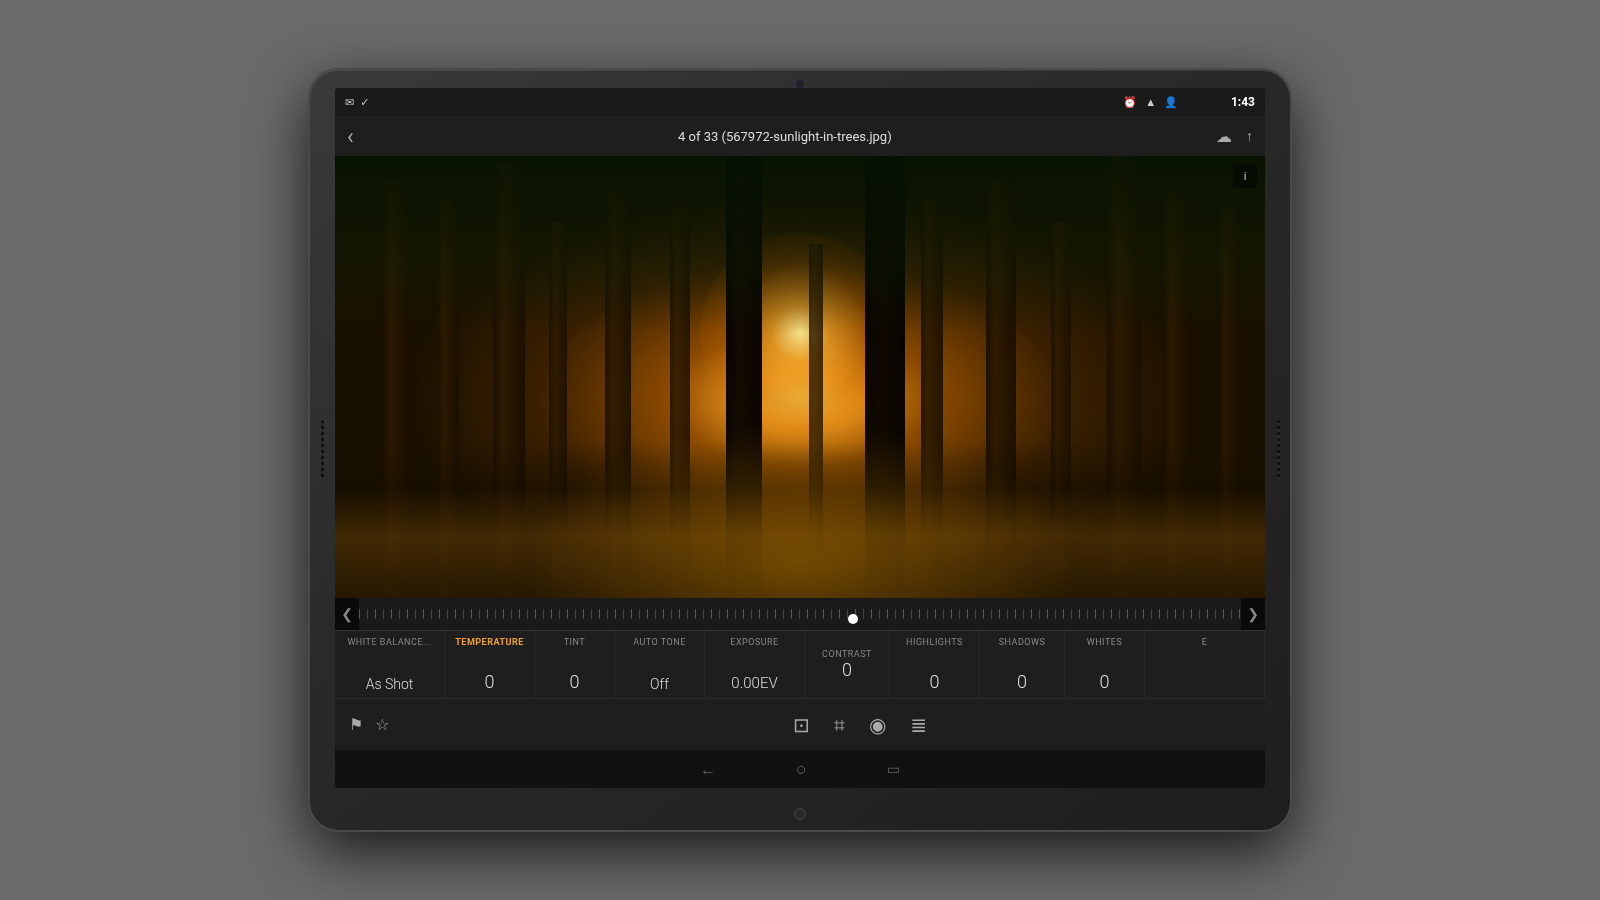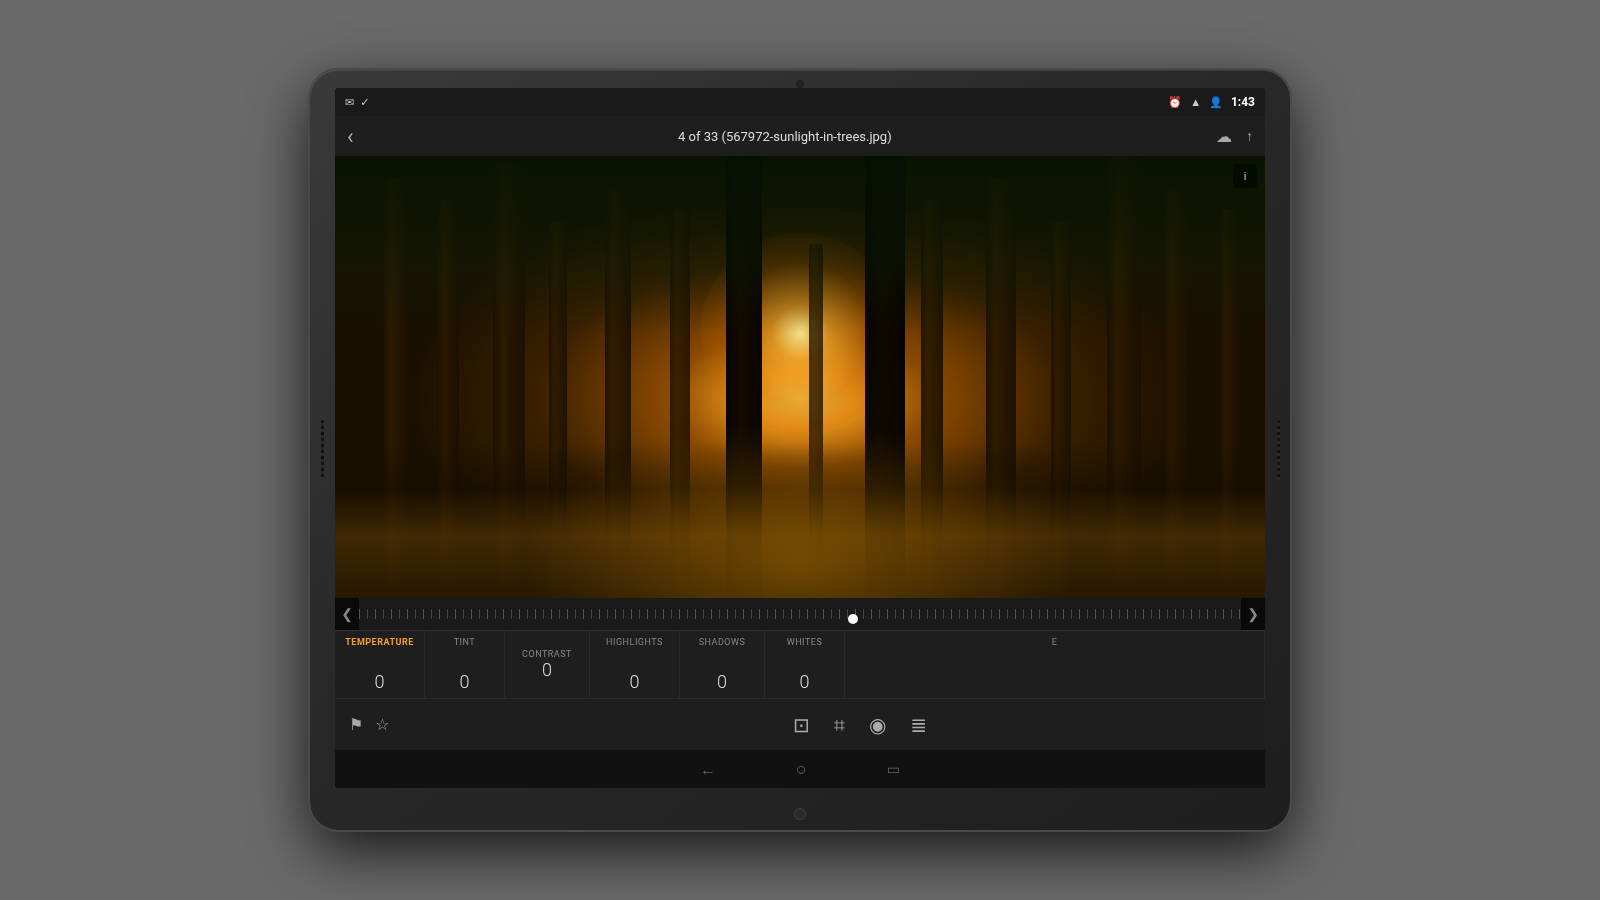--- a/index.html
+++ b/index.html
@@ -123,20 +123,21 @@
       gap: 8px;
       align-items: center;
       color: #ccc;
       font-size: 11px;
     }
 
     .time-display {
       color: #fff;
       font-weight: bold;
       font-size: 12px;
+      margin-left: 45px;
     }
 
     
     .top-nav {
       height: 40px;
       background: #1e1e1e;
       display: flex;
       align-items: center;
       justify-content: space-between;
       padding: 0 12px;
@@ -446,32 +447,44 @@
       <div class="filmstrip-left-arrow">❮</div>
       <div class="filmstrip-track">
         <div class="ruler-marks" style="width:100%;"></div>
         <div class="ruler-pointer"></div>
       </div>
       <div class="filmstrip-right-arrow">❯</div>
     </div>
 
     <div class="adjustments-bar">
 
+      <div class="adj-column" style="min-width:110px;">
+        <span class="adj-label">WHITE BALANCE...</span>
+        <span class="adj-value large-text">As Shot</span>
+      </div>
 
       <div class="adj-column highlighted" style="min-width:90px;">
         <span class="adj-label" style="color:#f0a030; font-weight:bold;">TEMPERATURE</span>
         <span class="adj-value">0</span>
       </div>
 
       <div class="adj-column" style="min-width:80px;">
         <span class="adj-label">TINT</span>
         <span class="adj-value">0</span>
       </div>
 
-
+      <div class="adj-column" style="min-width:90px;">
+        <span class="adj-label">AUTO TONE</span>
+        <span class="adj-value large-text">Off</span>
+      </div>
+
+      <div class="adj-column" style="min-width:100px;">
+        <span class="adj-label">EXPOSURE</span>
+        <span class="adj-value" style="font-size:15px;">0.00EV</span>
+      </div>
 
       <div class="adj-column" style="min-width:85px;justify-content:center;">
         <span class="adj-label">CONTRAST</span>
         <span class="adj-value">0</span>
       </div>
 
       <div class="adj-column" style="min-width:90px;">
         <span class="adj-label">HIGHLIGHTS</span>
         <span class="adj-value">0</span>
       </div>

